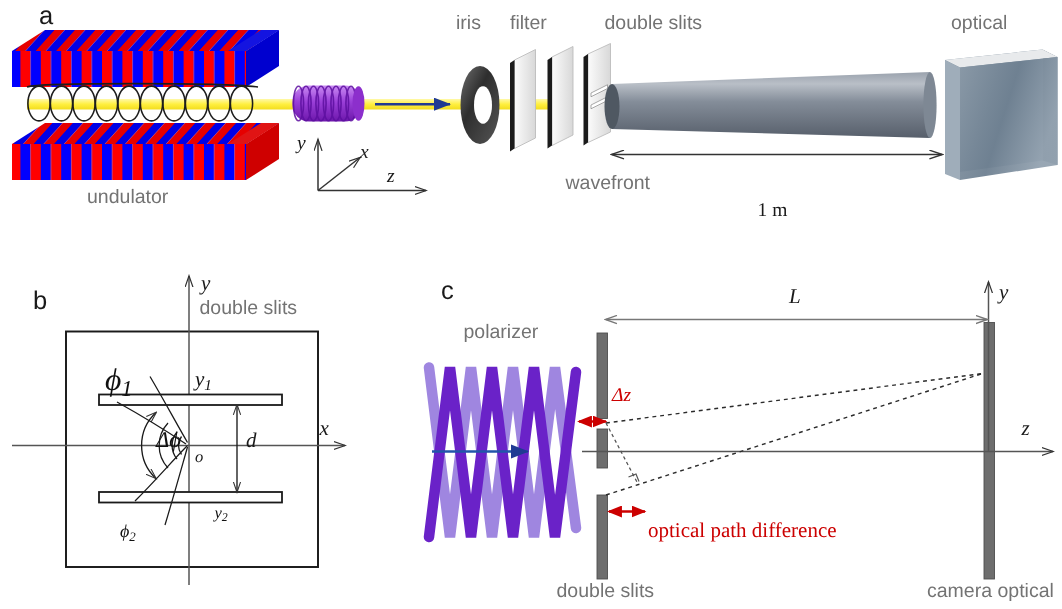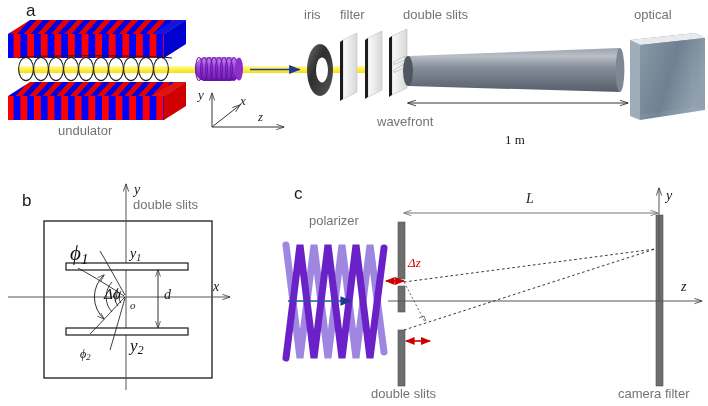--- a/index.html
+++ b/index.html
@@ -311,34 +311,35 @@
   <div class="lbl" style="left:80px;top:348px;font-family:Liberation Serif, serif;font-size:12px;font-style:italic;">
     <span>ϕ</span><span class="sub">2</span>
   </div>
 
   <div class="lbl" style="left:68px;top:287px;font-family:'Liberation Serif',serif;font-size:15px;font-style:italic;margin-left:36px;">Δϕ</div>
 
   <div class="lbl" style="left:130px;top:247px;font-family:'Liberation Serif',serif;font-size:14px;font-style:italic;">
     <span>y</span><span class="sub">1</span>
   </div>
 
-  <div class="lbl" style="left:130px;top:337px;font-family:'Liberation Serif',serif;font-size:17px;font-style:italic;">
+  <div class="lbl" style="left:143px;top:337px;font-family:'Liberation Serif',serif;font-size:11px;font-style:italic;">
     <span>y</span><span class="sub">2</span>
   </div>
 
   <div class="lbl panel-letter" style="left:294px;top:185px;">c</div>
 
   <div class="lbl sans-lbl" style="left:309px;top:214px;">polarizer</div>
 
   <div class="lbl sans-lbl" style="left:371px;top:387px;">double slits</div>
 
-  <div class="lbl sans-lbl" style="left:618px;top:387px;">camera filter</div>
+  <div class="lbl sans-lbl" style="left:618px;top:387px;">camera optical</div>
 
   <div class="lbl serif-it" style="left:526px;top:192px;font-size:14px;">L</div>
 
   <div class="lbl serif-it red-lbl" style="left:408px;top:256px;font-size:13px;">Δz</div>
 
+  <div class="lbl serif-rm red-lbl" style="left:432px;top:348px;font-size:14px;">optical path difference</div>
 
   <div class="lbl serif-it" style="left:666px;top:189px;font-size:14px;">y</div>
 
   <div class="lbl serif-it" style="left:681px;top:280px;font-size:14px;">z</div>
 
 </div>
 
 </body></html>

